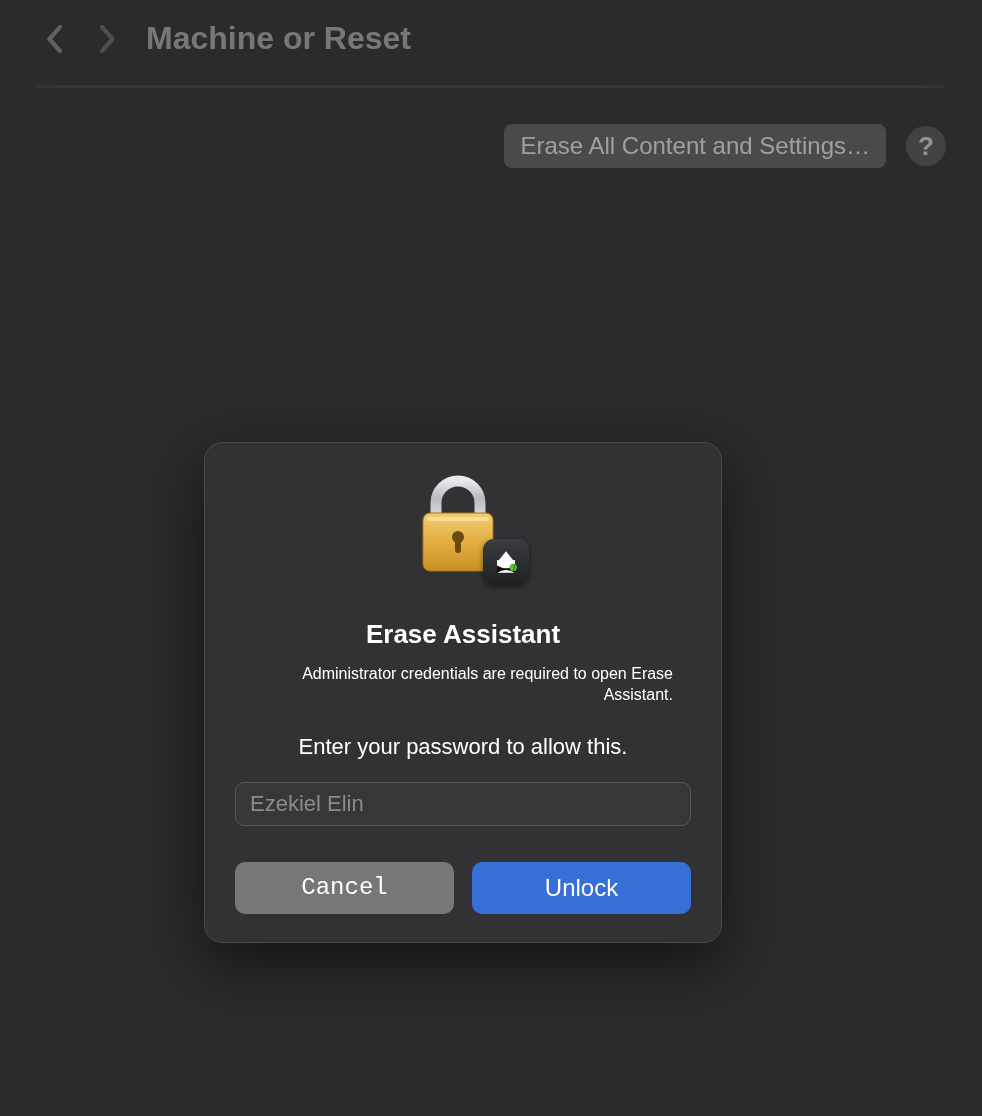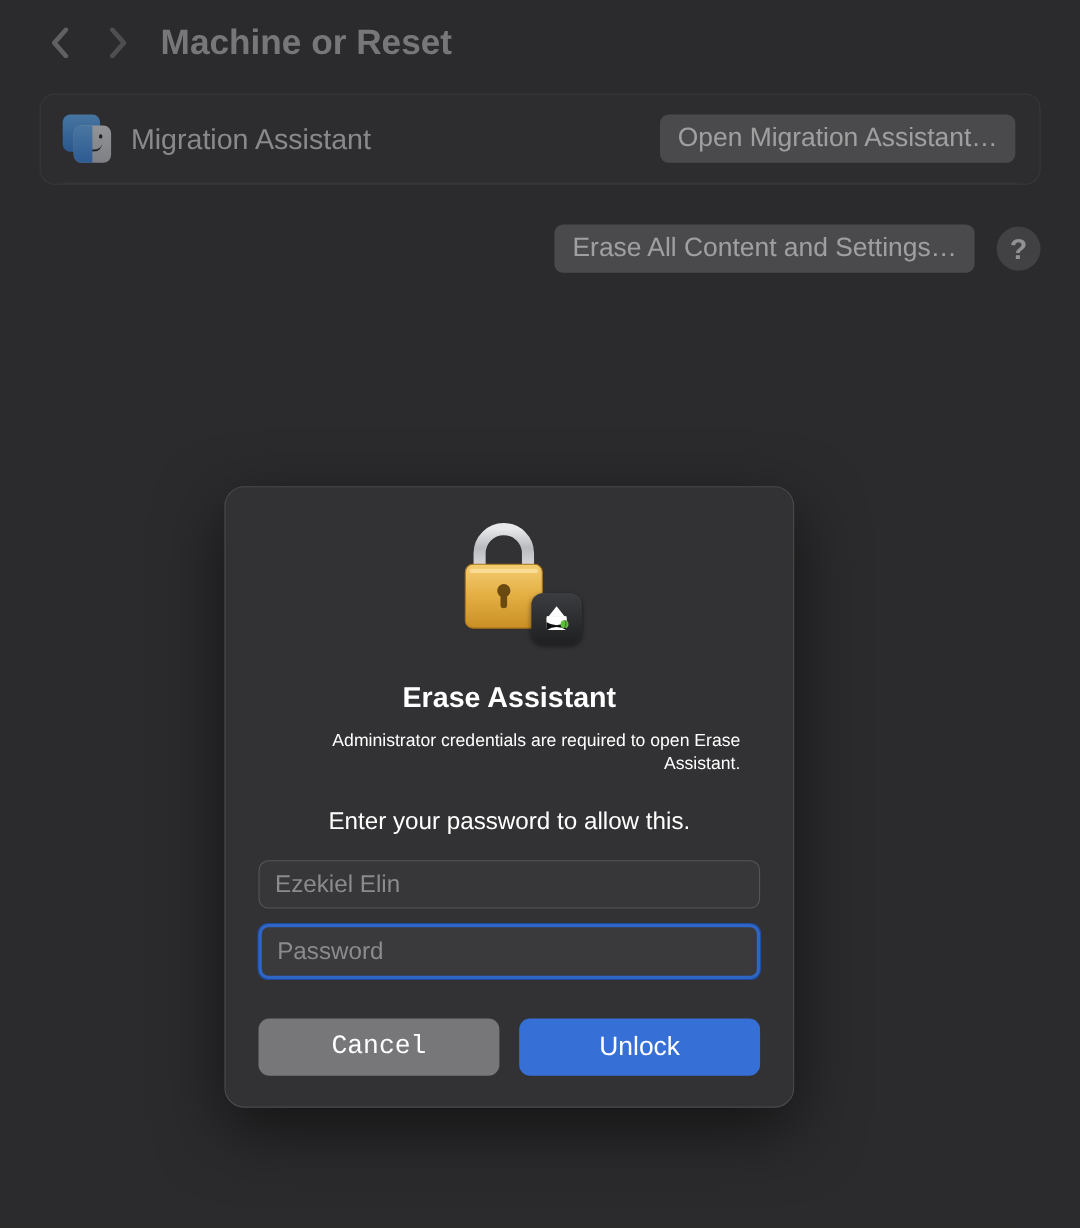--- a/index.html
+++ b/index.html
@@ -133,34 +133,20 @@
           <path d="M9.5 1.5 L2 10 L9.5 18.5" stroke="#8d8d90" stroke-width="3" fill="none" stroke-linecap="round" stroke-linejoin="round"></path>
         </svg>
       <svg class="chev" viewBox="0 0 12 20">
           <path d="M2.5 1.5 L10 10 L2.5 18.5" stroke="#6c6c6f" stroke-width="3" fill="none" stroke-linecap="round" stroke-linejoin="round"></path>
         </svg>
     </div>
     <div class="title">Machine or Reset</div>
   </div>
 
   <div class="card">
-    <div class="card-top">
-      <div class="card-left">
-        <div class="finder-icon">
-          <div class="finder-a"></div>
-          <div class="finder-b">
-            <span class="face-dot" style="left:7px;top:8px;"></span>
-            <span class="face-dot" style="left:23px;top:8px;"></span>
-            <span class="face-smile" style="left:8px;top:16px;"></span>
-          </div>
-        </div>
-        <div class="card-title">Migration Assistant</div>
-      </div>
-      <button class="pill-btn">Open Migration Assistant…</button>
-    </div>
     <div class="divider"></div>
   </div>
 
   <div class="erase-row">
     <button class="pill-btn">Erase All Content and Settings…</button>
     <button class="help-btn">?</button>
   </div>
 </div>
 
 <div class="modal">
@@ -198,19 +184,18 @@
         <path d="M28 22 q3 2 0 8" stroke="#2d6b17" stroke-width="1" fill="none"></path>
       </svg>
     </div>
   </div>
 
   <div class="modal-title">Erase Assistant</div>
   <div class="modal-sub">Administrator credentials are required to open Erase Assistant.</div>
   <div class="modal-prompt">Enter your password to allow this.</div>
 
   <input class="field readonly" readonly="" value="Ezekiel Elin" style="">
-  <input class="field password" type="password" placeholder="Password" style="">
 
   <div class="btn-row">
     <button class="dlg-btn cancel">Cancel</button>
     <button class="dlg-btn unlock">Unlock</button>
   </div>
 </div>
 
 </body></html>

